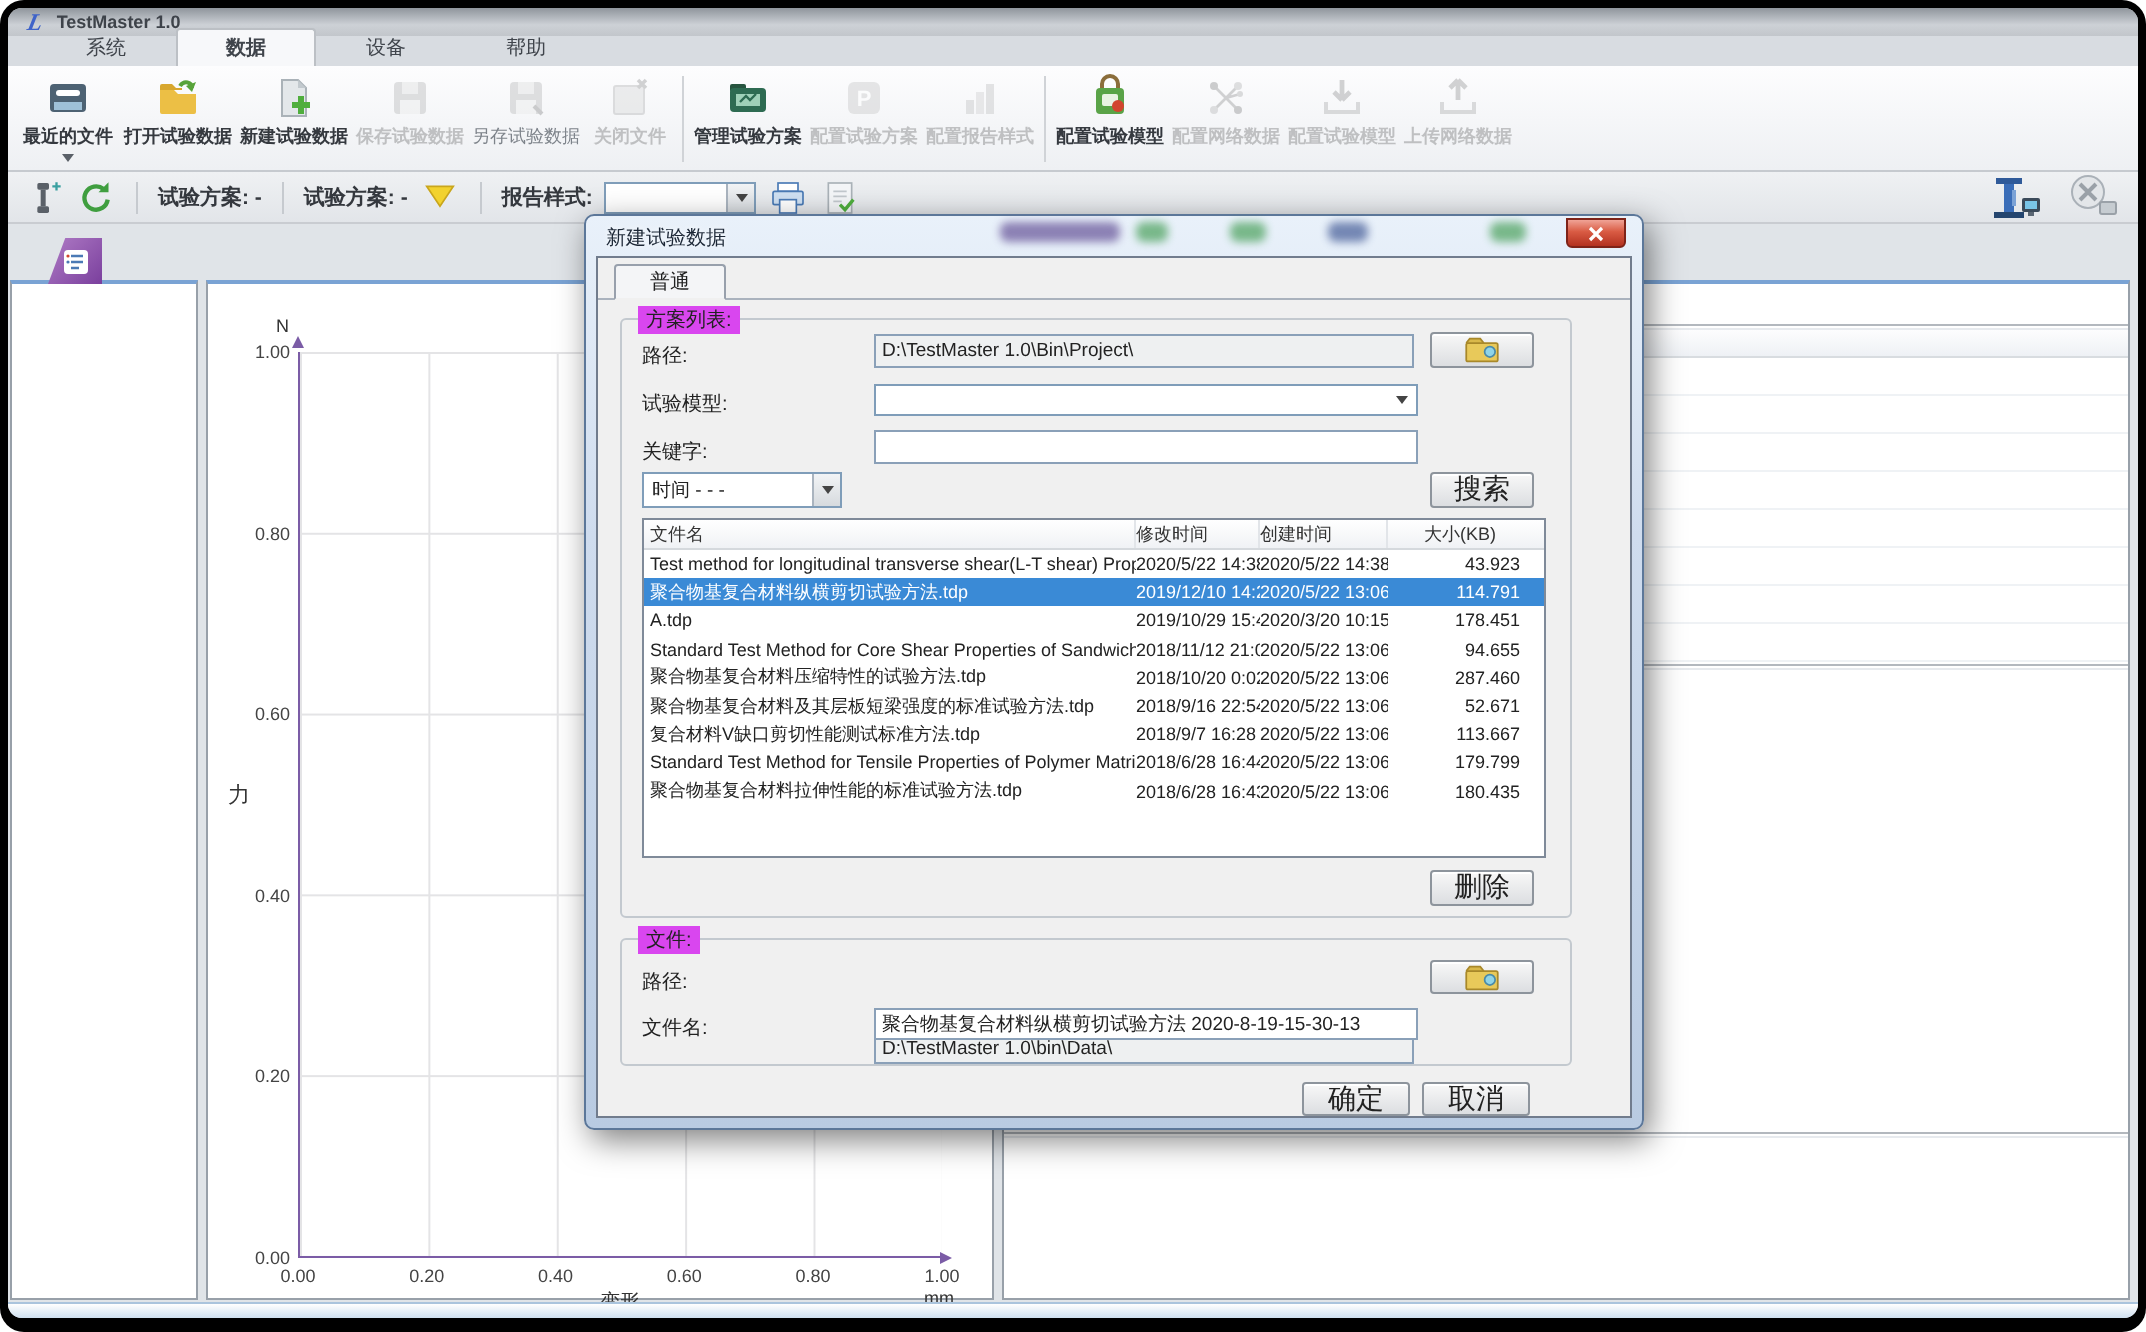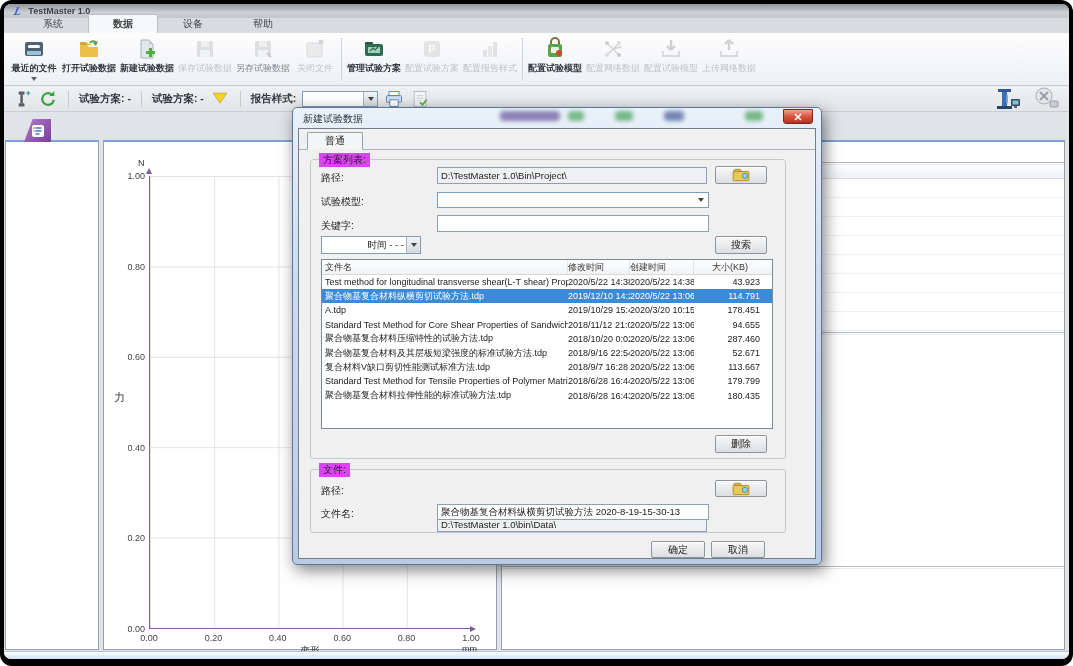--- a/index.html
+++ b/index.html
@@ -25,32 +25,32 @@
   .ribbon { position:absolute; left:0; top:29px; right:0; height:53px;
     background:linear-gradient(180deg,#fdfdfe,#eef0f3); border-bottom:1px solid #c6cacf;
     display:flex; align-items:stretch; padding:2px 4px 1px 4px; }
   .rsep { width:1px; background:#d0d3d7; margin:3px 3px; }
   .rbtn { width:58px; display:flex; flex-direction:column; align-items:center; justify-content:flex-start;
     padding-top:2px; gap:1px; border-radius:3px; }
   .rbtn.w1 { width:52px; } .rbtn.w2 { width:46px; }
   .rbtn .icon24 { width:24px; height:24px; }
   .rbtn .rlabel { font-size:9px; font-weight:bold; color:#35393f; white-space:nowrap; }
   .rbtn.disabled { opacity:.45; filter:grayscale(85%); }
-  .rbtn.disabled .rlabel { font-weight:normal; color:#7d838a; }
+  .rbtn.disabled .rlabel { font-weight:bold; color:#7d838a; }
   .caret-down { width:0; height:0; border-left:3px solid transparent; border-right:3px solid transparent;
     border-top:4px solid #5a6068; margin-top:1px; }
 
   
   .quickbar { position:absolute; left:0; top:82px; right:0; height:26px;
     background:linear-gradient(180deg,#eff1f3,#e2e5e9); border-bottom:1px solid #c9ccd1;
     display:flex; align-items:center; gap:6px; padding:0 8px; font-size:10.5px; font-weight:bold; color:#34383e; }
   .qsep { width:1px; height:16px; background:#c6cacf; margin:0 4px; }
   .qicon { width:20px; height:20px; }
   .combo { position:relative; height:16px; background:#fff; border:1px solid #7f9db9; display:flex; align-items:center;
-    font-size:9.5px; font-weight:normal; color:#222; padding:0 16px 0 4px;justify-content:flex-end; }
+    font-size:9.5px; font-weight:normal; color:#222; padding:0 16px 0 4px; }
   .combo .cbtn { position:absolute; right:0; top:0; bottom:0; width:14px;
     background:linear-gradient(180deg,#f2f4f6,#d6dade); border-left:1px solid #aab4bf;
     display:flex; align-items:center; justify-content:center; }
   .combo .cbtn i { width:0; height:0; border-left:3px solid transparent; border-right:3px solid transparent; border-top:4px solid #444; }
   .qb-report-combo { width:76px; }
   .qstatus { margin-left:auto; display:flex; gap:8px; align-items:center; }
   .qstatus svg { width:30px; height:24px; }
 
   
   .panel { position:absolute; background:#fff; border:1px solid #98a0a9; border-top:2px solid #7aa3d4; }
@@ -107,21 +107,21 @@
     border:1px solid #98a0ac; border-bottom:1px solid #f0f0f0; border-radius:2px 2px 0 0; z-index:2;
     display:flex; align-items:center; justify-content:center; font-size:10px; color:#222; }
   .gbox { position:absolute; border:1px solid #c3c9cf; border-radius:3px; }
   .gbox .legend { position:absolute; top:-7px; left:8px; background:#d946ef; padding:0 4px; font-size:10px; color:#222; }
   .flabel { position:absolute; font-size:10px; color:#222; }
   .tinput { position:absolute; height:17px; border:1px solid #8aa0b8; background:#fff; font-size:9.5px; color:#222;
     padding:0 3px; font-family:"Liberation Sans",sans-serif; }
   .tinput.ro { background:#eef0f1; }
   .btn { position:absolute; height:18px; border:1px solid #8d949c; border-radius:2px;
     background:linear-gradient(180deg,#f8f8f8,#dcdee1); display:flex; align-items:center; justify-content:center;
-    font-size:10px; color:#222; box-shadow:inset 0 1px 0 #fff; }
+    font-size:14px; color:#222; box-shadow:inset 0 1px 0 #fff; }
   .btn svg { width:18px; height:14px; }
 
   
   .dtable { position:absolute; left:22px; top:130px; width:452px; height:170px; background:#fff; border:1px solid #7f8a99; overflow:hidden; }
   .thead { display:flex; height:15px; background:linear-gradient(180deg,#ffffff,#f0f2f5);
     border-bottom:1px solid #d5d9dd; font-size:9px; color:#333; align-items:center; }
   .thead > div { border-right:1px solid #e2e5e9; height:100%; display:flex; align-items:center; }
   .trow { display:flex; height:14.2px; font-size:9px; color:#222; align-items:center; white-space:nowrap; }
   .trow.selected { background:#3a8ad6; color:#fff; }
   .c-name { flex:1; padding-left:3px; overflow:hidden; }

